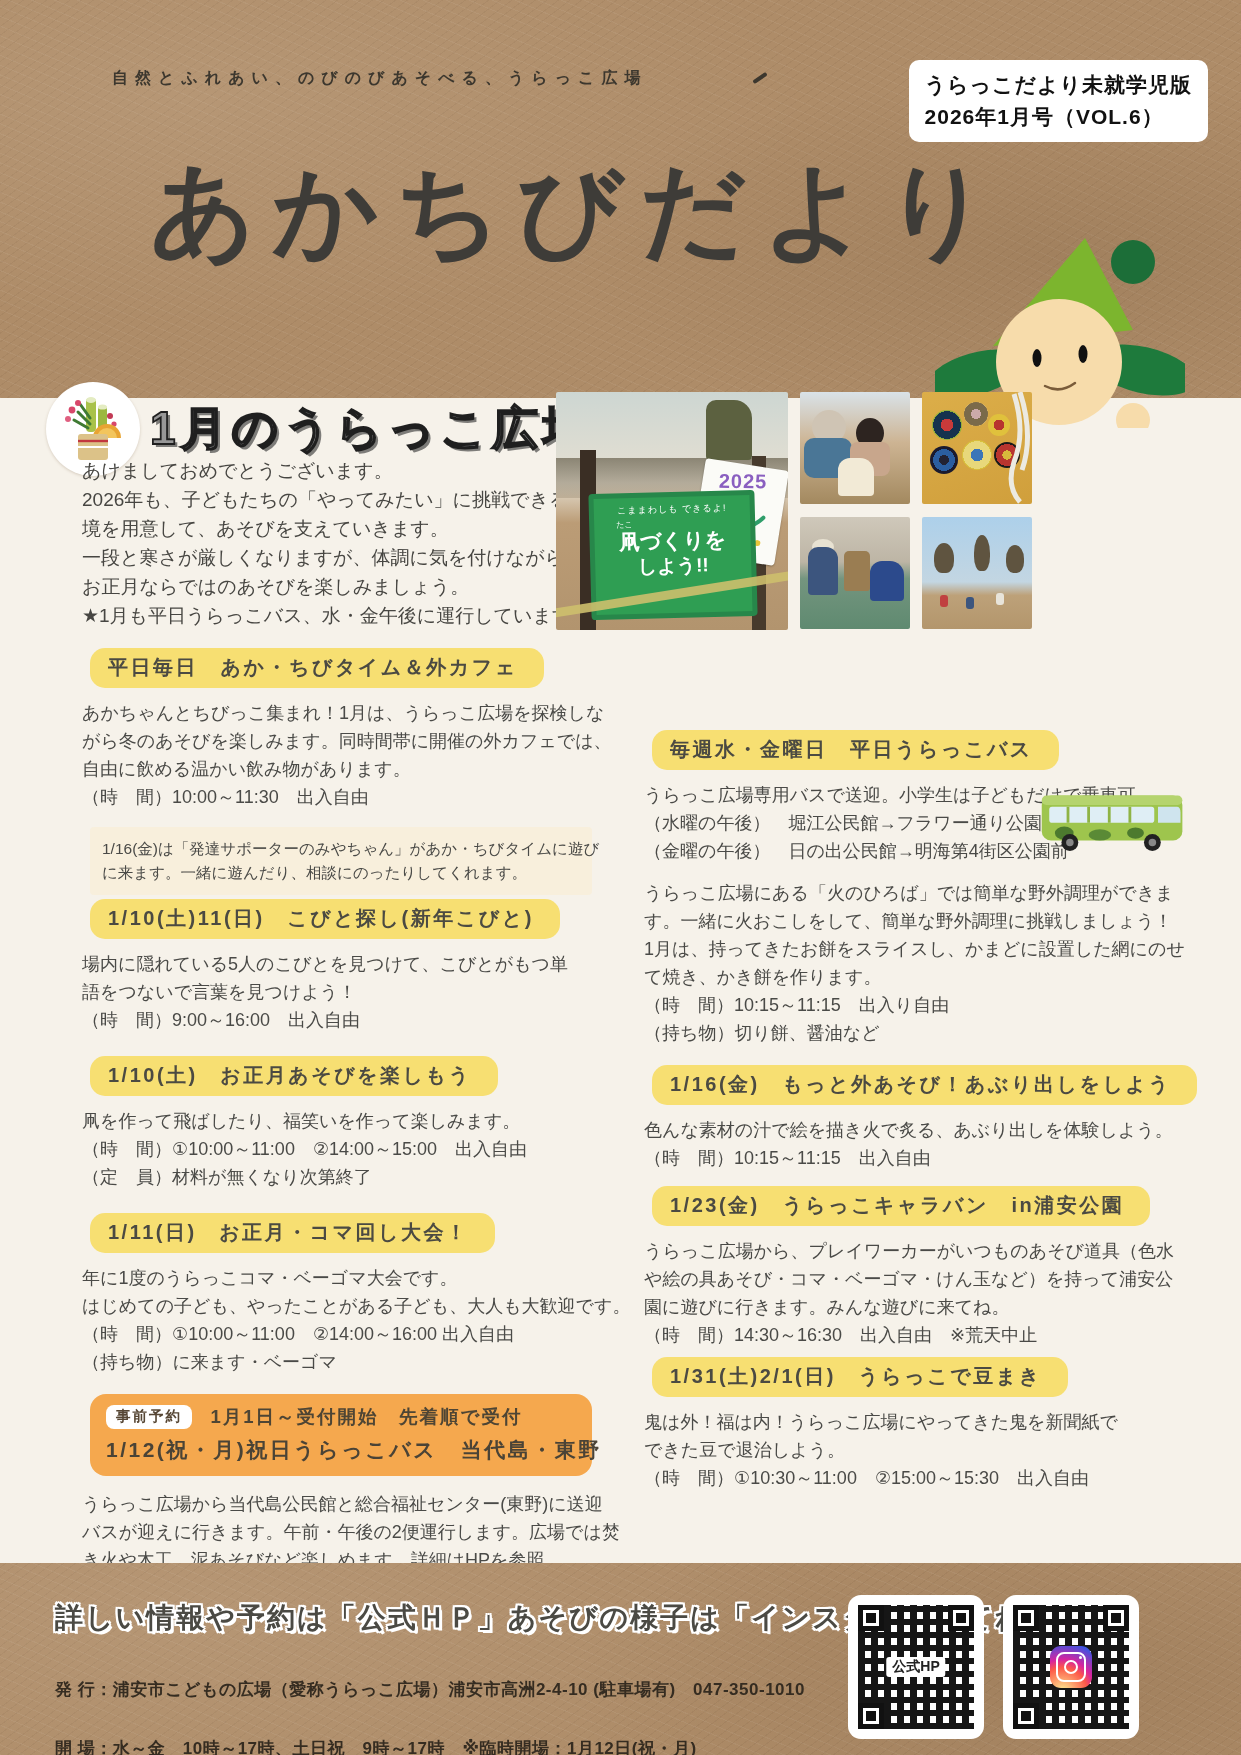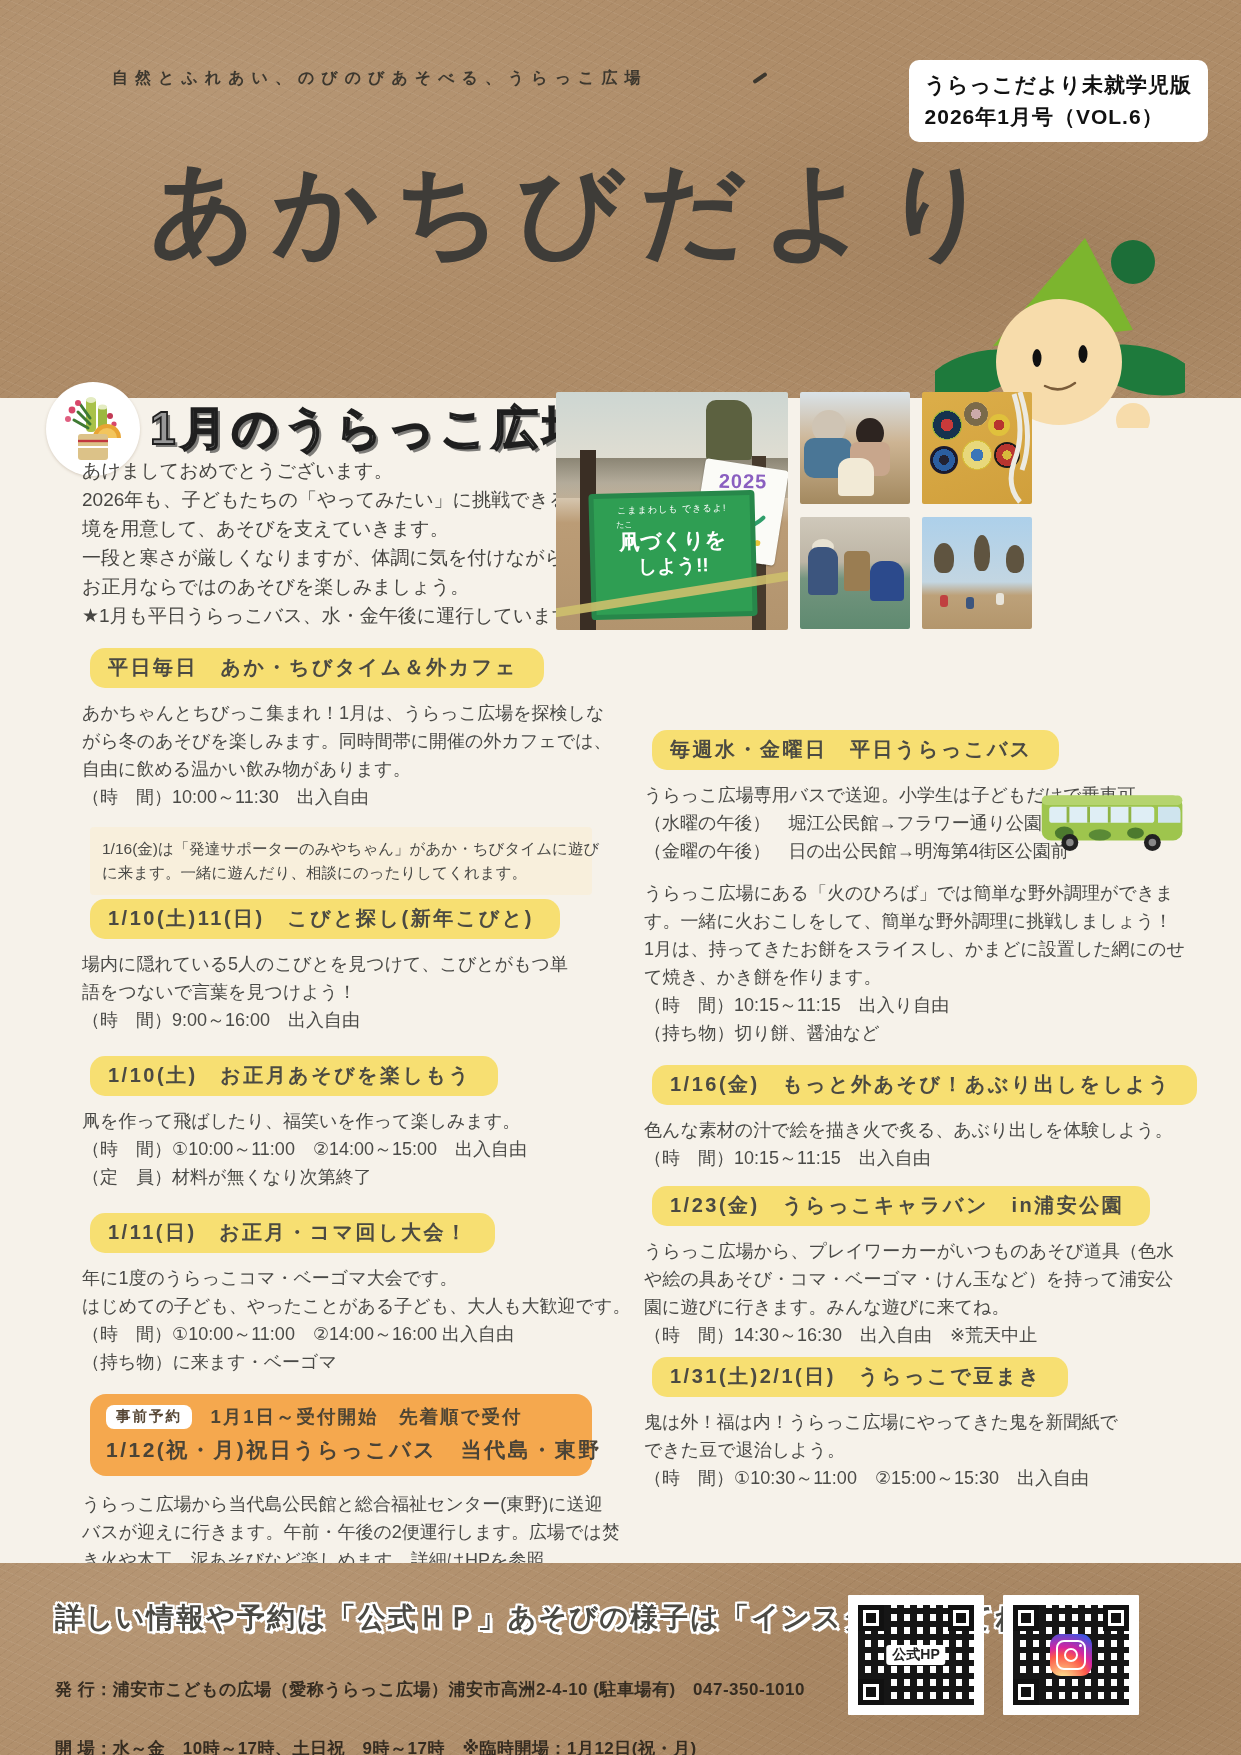--- a/index.html
+++ b/index.html
@@ -85,21 +85,21 @@
   .rc-sec{position:relative;}
   .bus{position:absolute;left:396px;top:56px;}
 
   
   .footer{position:absolute;left:0;top:1563px;width:1241px;height:192px;}
   .f-headline{position:absolute;left:55px;top:36px;font-size:28px;font-weight:800;letter-spacing:2px;color:#4b4a44;white-space:nowrap;
     text-shadow:-2px -2px 0 #fff,2px -2px 0 #fff,-2px 2px 0 #fff,2px 2px 0 #fff,0 -2px 0 #fff,0 2px 0 #fff,-2px 0 0 #fff,2px 0 0 #fff,3px 3px 0 #fff;}
   .f-info{position:absolute;left:55px;top:84px;}
   .f-info .line{font-size:17px;line-height:33px;color:#352c21;font-weight:600;white-space:nowrap;letter-spacing:.5px;margin-top:26px;}
   .qr-wrap{position:absolute;left:848px;top:32px;display:flex;gap:19px;}
-  .qr{width:136px;height:120px;background:#fff;border-radius:1px;padding:22px;box-sizing:border-box;position:relative;}
+  .qr{width:136px;height:144px;background:#fff;border-radius:13px;padding:22px;box-sizing:border-box;position:relative;}
   .qr-pat{position:absolute;left:10px;top:10px;right:10px;bottom:10px;
     background-image:repeating-linear-gradient(90deg,#161616 0 7px,transparent 7px 13px),repeating-linear-gradient(0deg,#161616 0 6px,#fff 6px 13px);}
   .qr-fp{position:absolute;width:26px;height:26px;border:5px solid #111;background:#fff;box-sizing:border-box;}
   .qr-fp::after{content:"";position:absolute;left:3px;top:3px;width:10px;height:10px;background:#111;}
   .fp-tl{left:10px;top:10px;}.fp-tr{right:10px;top:10px;}.fp-bl{left:10px;bottom:10px;}
   .qr-label{position:absolute;left:50%;top:50%;transform:translate(-50%,-50%);background:#fff;padding:1px 6px;font-size:14px;font-weight:700;color:#222;white-space:nowrap;border-radius:3px;}
   .ig-badge{position:absolute;left:50%;top:50%;transform:translate(-50%,-50%);width:42px;height:42px;border-radius:11px;
     background:radial-gradient(circle at 30% 110%,#fdf497 0%,#fd5949 45%,#d6249f 60%,#285AEB 95%);display:flex;align-items:center;justify-content:center;}
   .ig-cam{width:26px;height:26px;border:2.5px solid #fff;border-radius:8px;position:relative;}
   .ig-cam::after{content:"";position:absolute;left:6px;top:6px;width:10px;height:10px;border:2.5px solid #fff;border-radius:50%;}

